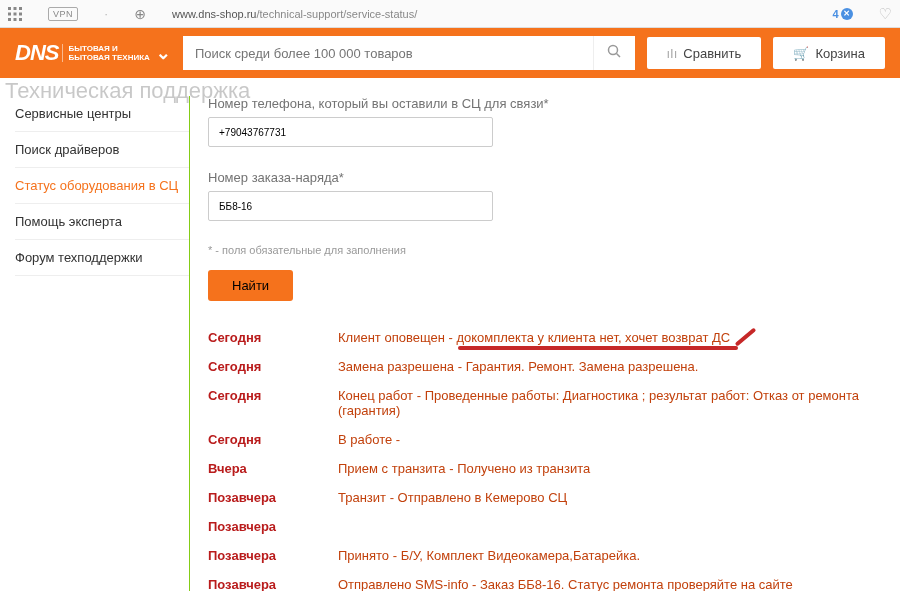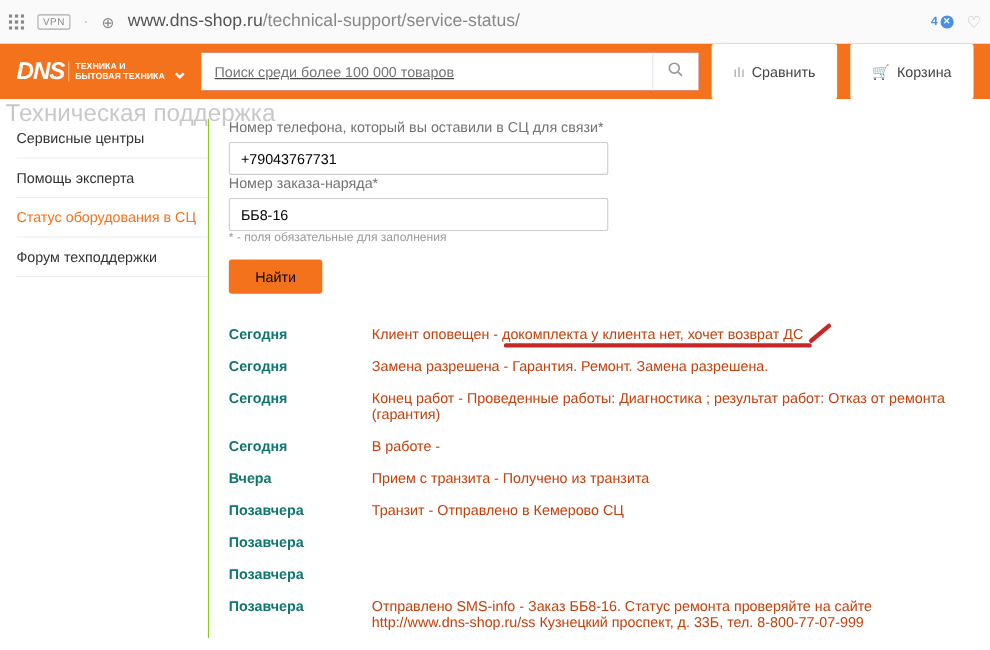--- a/index.html
+++ b/index.html
@@ -1,47 +1,47 @@
 <!DOCTYPE html>
 <html><head>
 <meta charset="utf-8">
 <style>
 * { margin: 0; padding: 0; box-sizing: border-box; font-family: Arial, Helvetica, sans-serif; }
 body { background: #fff; width: 900px; height: 591px; overflow: hidden; font-size: 13px; color: #333; }
-.browser-bar { display: flex; align-items: center; height: 40px; padding: 0 8px; gap: 12px; border-bottom: 1px solid #ddd; background: #fafafa; }
+.browser-bar { display: flex; align-items: center; height: 28px; padding: 0 8px; gap: 26px; border-bottom: 1px solid #ddd; background: #fafafa; }
 .browser-bar .apps-icon, .browser-bar .vpn-badge, .browser-bar .globe-icon, .browser-bar .tab-count, .browser-bar .heart-icon { display: flex; align-items: center; }
 .apps-icon svg { width: 14px; height: 14px; }
 .vpn-badge { font-size: 9px; border: 1px solid #aaa; padding: 1px 4px; border-radius: 2px; color: #888; letter-spacing: 0.5px; }
 .globe-icon { color: #888; font-size: 14px; }
-.url { flex: 1; color: #888; font-size: 16px; }
+.url { flex: 1; color: #888; font-size: 11px; }
 .url .domain { color: #555; }
 .tab-count { font-size: 11px; font-weight: bold; color: #4a90e2; gap: 2px; }
 .tab-count .x-icon { background: #4a90e2; color: #fff; border-radius: 50%; width: 12px; height: 12px; display: inline-flex; align-items: center; justify-content: center; font-size: 8px; }
 .heart-icon { color: #bbb; font-size: 15px; }
 .topbar { background: #f5721c; height: 50px; display: flex; align-items: center; padding: 0 15px; gap: 12px; position: relative; }
 .faded-title { position: absolute; left: 5px; top: 50px; color: #777; font-size: 22px; font-weight: 300; opacity: 0.4; z-index: -1; }
 .logo { display: flex; align-items: center; gap: 4px; color: #fff; font-weight: bold; }
 .logo-dns { font-size: 22px; font-style: italic; letter-spacing: -1px; }
 .logo-sub { font-size: 8px; line-height: 9px; font-weight: bold; border-left: 1px solid rgba(255,255,255,0.5); padding-left: 5px; }
 .logo-chevron { color: #fff; font-size: 18px; margin-left: 2px; }
-.searchbox { flex: 1; display: flex; background: #8b5cf6; border-radius: 2px; height: 34px; text-decoration: underline; }
+.searchbox { flex: 1; display: flex; background: #5eead4; border-radius: 2px; height: 34px; }
 .searchbox input { border: none; flex: 1; padding: 0 12px; font-size: 13px; outline: none; }
 .searchbox .search-btn { width: 42px; border: none; background: #fff; border-left: 1px solid #eee; color: #aaa; cursor: pointer; }
-.top-btn { background: #fff; border: none; height: 50px; padding: 0 20px; border-radius: 2px; font-size: 13px; color: #444; cursor: pointer; display: flex; align-items: center; gap: 6px; white-space: nowrap; }
+.top-btn { background: #fff; border: none; height: 32px; padding: 0 20px; border-radius: 2px; font-size: 13px; color: #444; cursor: pointer; display: flex; align-items: center; gap: 6px; white-space: nowrap; }
 .main { display: flex; padding: 18px 15px 0 15px; gap: 0; }
 .sidebar { width: 175px; border-right: 1px solid #84cc16; }
 .sidebar-item { padding: 10px 10px 10px 0; font-size: 13px; color: #333; border-bottom: 1px solid #eee; cursor: pointer; }
 .sidebar-item.active { color: #f5721c; }
 .content { flex: 1; padding-left: 18px; }
 .form-label { font-size: 13px; color: #737373; margin-bottom: 6px; }
-.form-input { width: 345px; height: 30px; border: 1px solid #ccc; border-radius: 2px; padding: 0 10px; font-size: 13px; margin-bottom: 0; display: block; }
+.form-input { width: 285px; height: 30px; border: 1px solid #ccc; border-radius: 2px; padding: 0 10px; font-size: 10px; margin-bottom: 23px; display: block; }
 .required-note { font-size: 11px; color: #999; margin-bottom: 14px; }
 .find-btn { background: #f5721c; color: #000000; border: none; padding: 8px 24px; border-radius: 3px; font-size: 13px; cursor: pointer; margin-bottom: 22px; }
 .status-row { display: flex; padding: 7px 0; font-size: 13px; }
-.status-date { width: 130px; color: #0f766e; font-weight: bold; }
+.status-date { width: 130px; color: #b91c1c; font-weight: bold; }
 .status-text { flex: 1; color: #c2410c; position: relative; }
 .underline-mark { position: absolute; height: 4px; background: #c62828; border-radius: 2px; }
 .mark1 { left: 120px; width: 280px; top: 16px; }
 .mark2 { left: 395px; width: 25px; top: 5px; transform: rotate(-40deg); }
 </style>
 </head>
 <body>
 
 <div class="browser-bar">
   <span class="apps-icon">
@@ -67,21 +67,21 @@
     <span>4</span>
       <span class="x-icon">✕</span>
   </span>
   <span class="heart-icon">♡</span>
 </div>
 
 <div class="topbar">
   <div class="logo">
     <span class="logo-dns">DNS</span>
     <span class="logo-sub">
-      <span>ТЕХНИКА И</span><br><span>БЫТОВАЯ ТЕХНИКА</span>
+      <span>БЫТОВАЯ И</span><br><span>БЫТОВАЯ ТЕХНИКА</span>
     </span>
     <span class="logo-chevron">⌄</span>
   </div>
   <div class="searchbox">
     <input type="text" placeholder="Поиск среди более 100 000 товаров" style="">
     <button class="search-btn">
       <svg width="15" height="15" viewBox="0 0 15 15">
           <circle cx="6" cy="6" r="4.5" fill="none" stroke="#999" stroke-width="1.5"></circle>
           <line x1="9.5" y1="9.5" x2="13" y2="13" stroke="#999" stroke-width="1.5"></line>
         </svg>
@@ -94,22 +94,23 @@
   <button class="top-btn">
     <span style="color:#aaa">🛒</span>
     <span>Корзина</span>
   </button>
   <div class="faded-title">Техническая поддержка</div>
 </div>
 
 <div class="main">
   <div class="sidebar" id="sidebar">
       <div class="sidebar-item">Сервисные центры</div>
+      <div class="sidebar-item">Поиск драйверов</div>
+      <div class="sidebar-item active">Статус оборудования в СЦ</div>
       <div class="sidebar-item">Помощь эксперта</div>
-      <div class="sidebar-item active">Статус оборудования в СЦ</div>
       <div class="sidebar-item">Форум техподдержки</div>
     </div>
   <div class="content">
     <div class="form-label">Номер телефона, который вы оставили в СЦ для связи*</div>
     <input class="form-input" value="+79043767731" style="">
     <div class="form-label">Номер заказа-наряда*</div>
     <input class="form-input" value="ББ8-16" style="">
     <div class="required-note">* - поля обязательные для заполнения</div>
     <button class="find-btn">Найти</button>
     <div id="status-list">
@@ -135,20 +136,21 @@
         </div>
         <div class="status-row">
           <div class="status-date">Позавчера</div>
           <div class="status-text">Транзит - Отправлено в Кемерово СЦ</div>
         </div>
         <div class="status-row">
           <div class="status-date">Позавчера</div>
         </div>
         <div class="status-row">
           <div class="status-date">Позавчера</div>
+          <div class="status-text">Принято - Б/У, Комплект Видеокамера,Батарейка.</div>
         </div>
         <div class="status-row">
           <div class="status-date">Позавчера</div>
           <div class="status-text">Отправлено SMS-info - Заказ ББ8-16. Статус ремонта проверяйте на сайте http://www.dns-shop.ru/ss Кузнецкий проспект, д. 33Б, тел. 8-800-77-07-999</div>
         </div>
       </div>
   </div>
 </div>
 
 </body></html>

